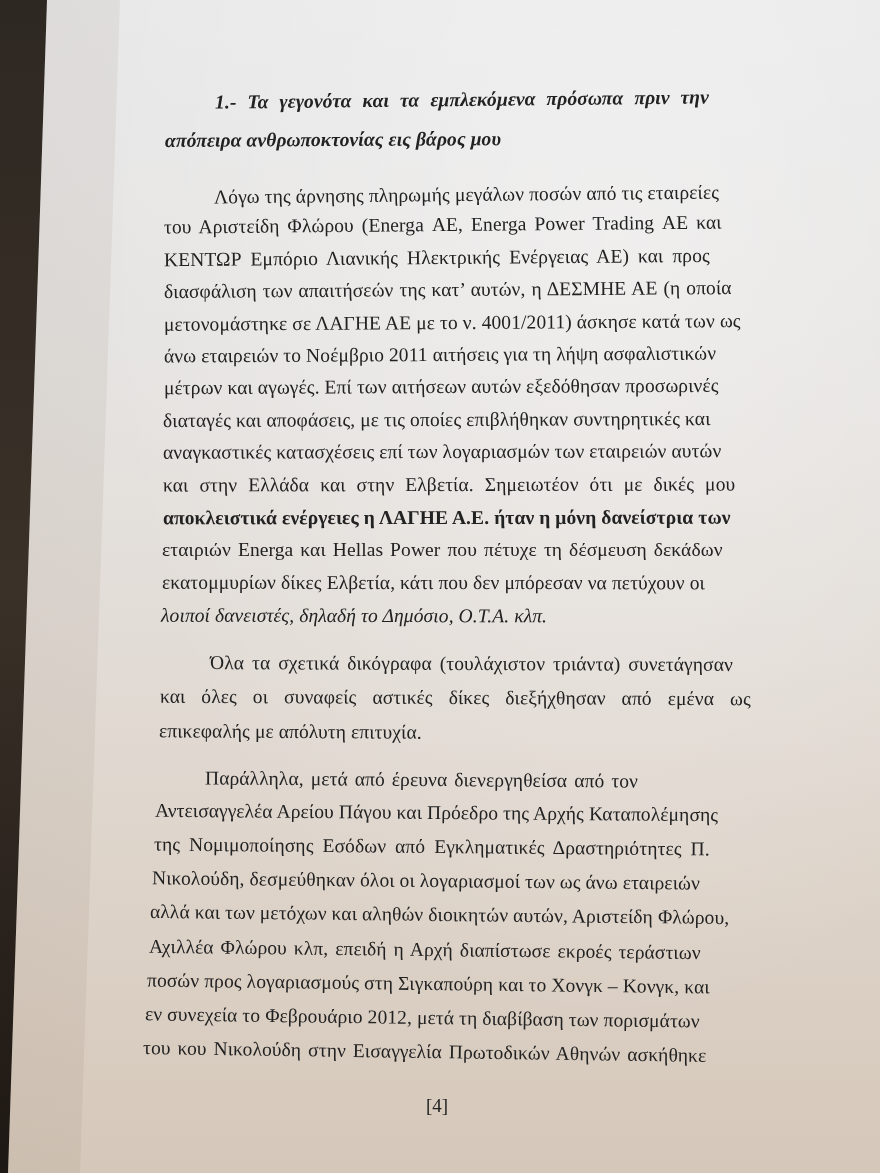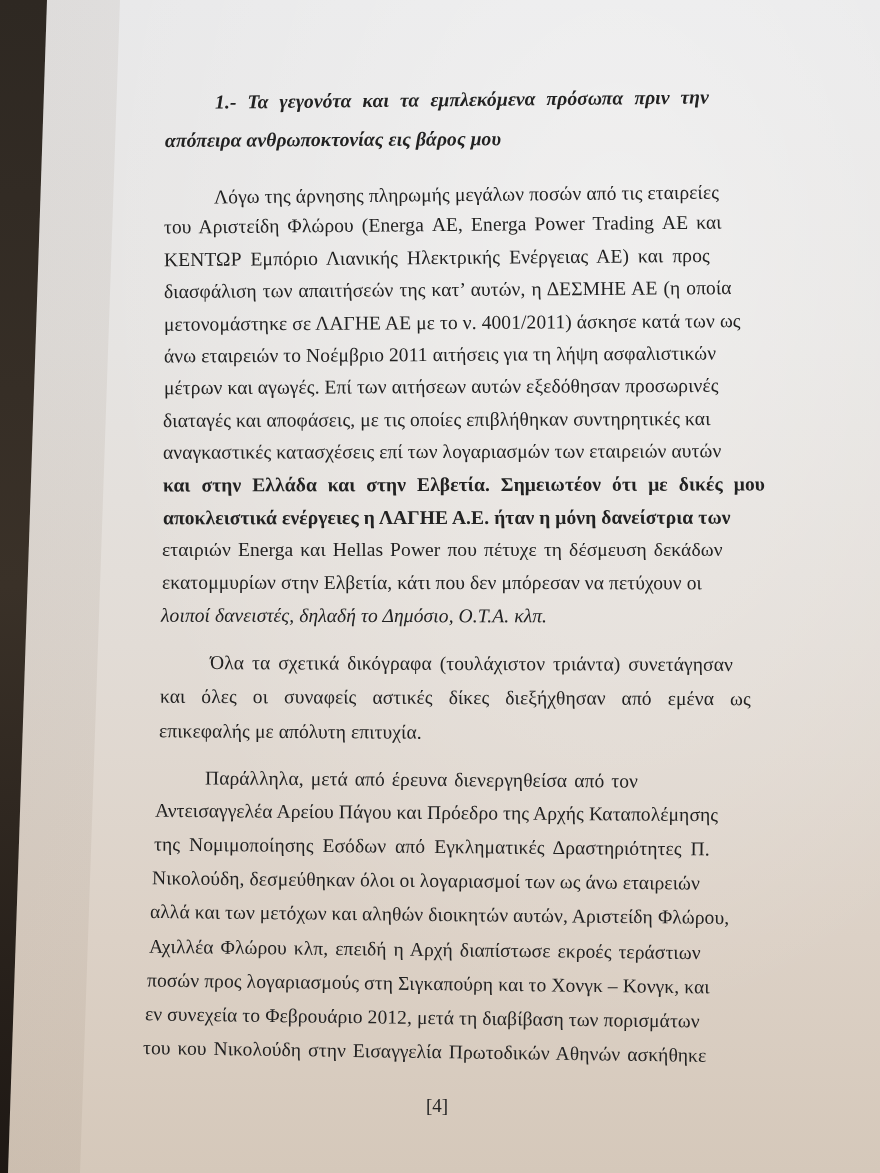--- a/index.html
+++ b/index.html
@@ -45,24 +45,24 @@
 
   <div class="line" style="left:214px; top:183px; transform:rotate(-0.55deg);">Λόγω της άρνησης πληρωμής μεγάλων ποσών από τις εταιρείες</div>
   <div class="line" style="left:164px; top:213px; transform:rotate(-0.5deg); word-spacing:3px;">του Αριστείδη Φλώρου (Energa ΑΕ, Energa Power Trading ΑΕ και</div>
   <div class="line" style="left:164px; top:246px; transform:rotate(-0.45deg); word-spacing:4px;">ΚΕΝΤΩΡ Εμπόριο Λιανικής Ηλεκτρικής Ενέργειας ΑΕ) και προς</div>
   <div class="line" style="left:164px; top:278px; transform:rotate(-0.4deg); word-spacing:1px;">διασφάλιση των απαιτήσεών της κατ’ αυτών, η ΔΕΣΜΗΕ ΑΕ (η οποία</div>
   <div class="line" style="left:164px; top:311px; transform:rotate(-0.35deg);">μετονομάστηκε σε ΛΑΓΗΕ ΑΕ με το ν. 4001/2011)  άσκησε κατά των ως</div>
   <div class="line" style="left:164px; top:343px; transform:rotate(-0.3deg);">άνω εταιρειών  το Νοέμβριο 2011 αιτήσεις για τη λήψη ασφαλιστικών</div>
   <div class="line" style="left:164px; top:375px; transform:rotate(-0.25deg);">μέτρων και αγωγές. Επί των αιτήσεων αυτών εξεδόθησαν προσωρινές</div>
   <div class="line" style="left:163px; top:408px; transform:rotate(-0.2deg);">διαταγές και αποφάσεις, με τις οποίες επιβλήθηκαν συντηρητικές και</div>
   <div class="line" style="left:163px; top:440px; transform:rotate(-0.15deg);">αναγκαστικές κατασχέσεις επί των λογαριασμών των εταιρειών αυτών</div>
-  <div class="line" style="left:163px; top:473px; transform:rotate(-0.1deg); word-spacing:6px;font-weight:bold;">και στην Ελλάδα και στην Ελβετία. Σημειωτέον ότι με δικές μου</div>
+  <div class="line" style="left:163px; top:473px; transform:rotate(-0.1deg); word-spacing:6px;">και στην Ελλάδα και στην Ελβετία. Σημειωτέον ότι με δικές μου</div>
   <div class="line" style="left:163px; top:506px; transform:rotate(-0.05deg);font-weight:bold;">αποκλειστικά ενέργειες η ΛΑΓΗΕ Α.Ε. ήταν η μόνη δανείστρια των</div>
   <div class="line" style="left:162px; top:538px; word-spacing:2px;text-align:center;">εταιριών Energa και Hellas Power που πέτυχε τη δέσμευση δεκάδων</div>
-  <div class="line" style="left:162px; top:571px; transform:rotate(0.05deg);">εκατομμυρίων στην Ελβετία, κάτι που δεν μπόρεσαν να πετύχουν οι</div>
+  <div class="line" style="left:162px; top:571px; transform:rotate(0.05deg);">εκατομμυρίων δίκες Ελβετία, κάτι που δεν μπόρεσαν να πετύχουν οι</div>
   <div class="line" style="left:161px; top:604px; transform:rotate(0.1deg);font-style:italic;">λοιποί δανειστές, δηλαδή το Δημόσιο, Ο.Τ.Α. κλπ.</div>
 
   <div class="line" style="left:210px; top:652px; transform:rotate(0.2deg); word-spacing:3px;">Όλα τα σχετικά δικόγραφα (τουλάχιστον τριάντα) συνετάγησαν</div>
   <div class="line" style="left:160px; top:686px; transform:rotate(0.25deg); word-spacing:11px;">και όλες οι συναφείς αστικές δίκες διεξήχθησαν από εμένα ως</div>
   <div class="line" style="left:159px; top:720px; transform:rotate(0.3deg);">επικεφαλής με απόλυτη επιτυχία.</div>
 
   <div class="line" style="left:205px; top:768px; transform:rotate(0.4deg); word-spacing:2px;">Παράλληλα,    μετά    από    έρευνα    διενεργηθείσα    από    τον</div>
   <div class="line" style="left:155px; top:801px; transform:rotate(0.45deg);">Αντεισαγγελέα Αρείου Πάγου και Πρόεδρο της Αρχής Καταπολέμησης</div>
   <div class="line" style="left:154px; top:835px; transform:rotate(0.5deg); word-spacing:4px;">της Νομιμοποίησης Εσόδων από Εγκληματικές Δραστηριότητες Π.</div>
   <div class="line" style="left:152px; top:869px; transform:rotate(0.55deg);">Νικολούδη, δεσμεύθηκαν όλοι οι λογαριασμοί των ως άνω εταιρειών</div>

